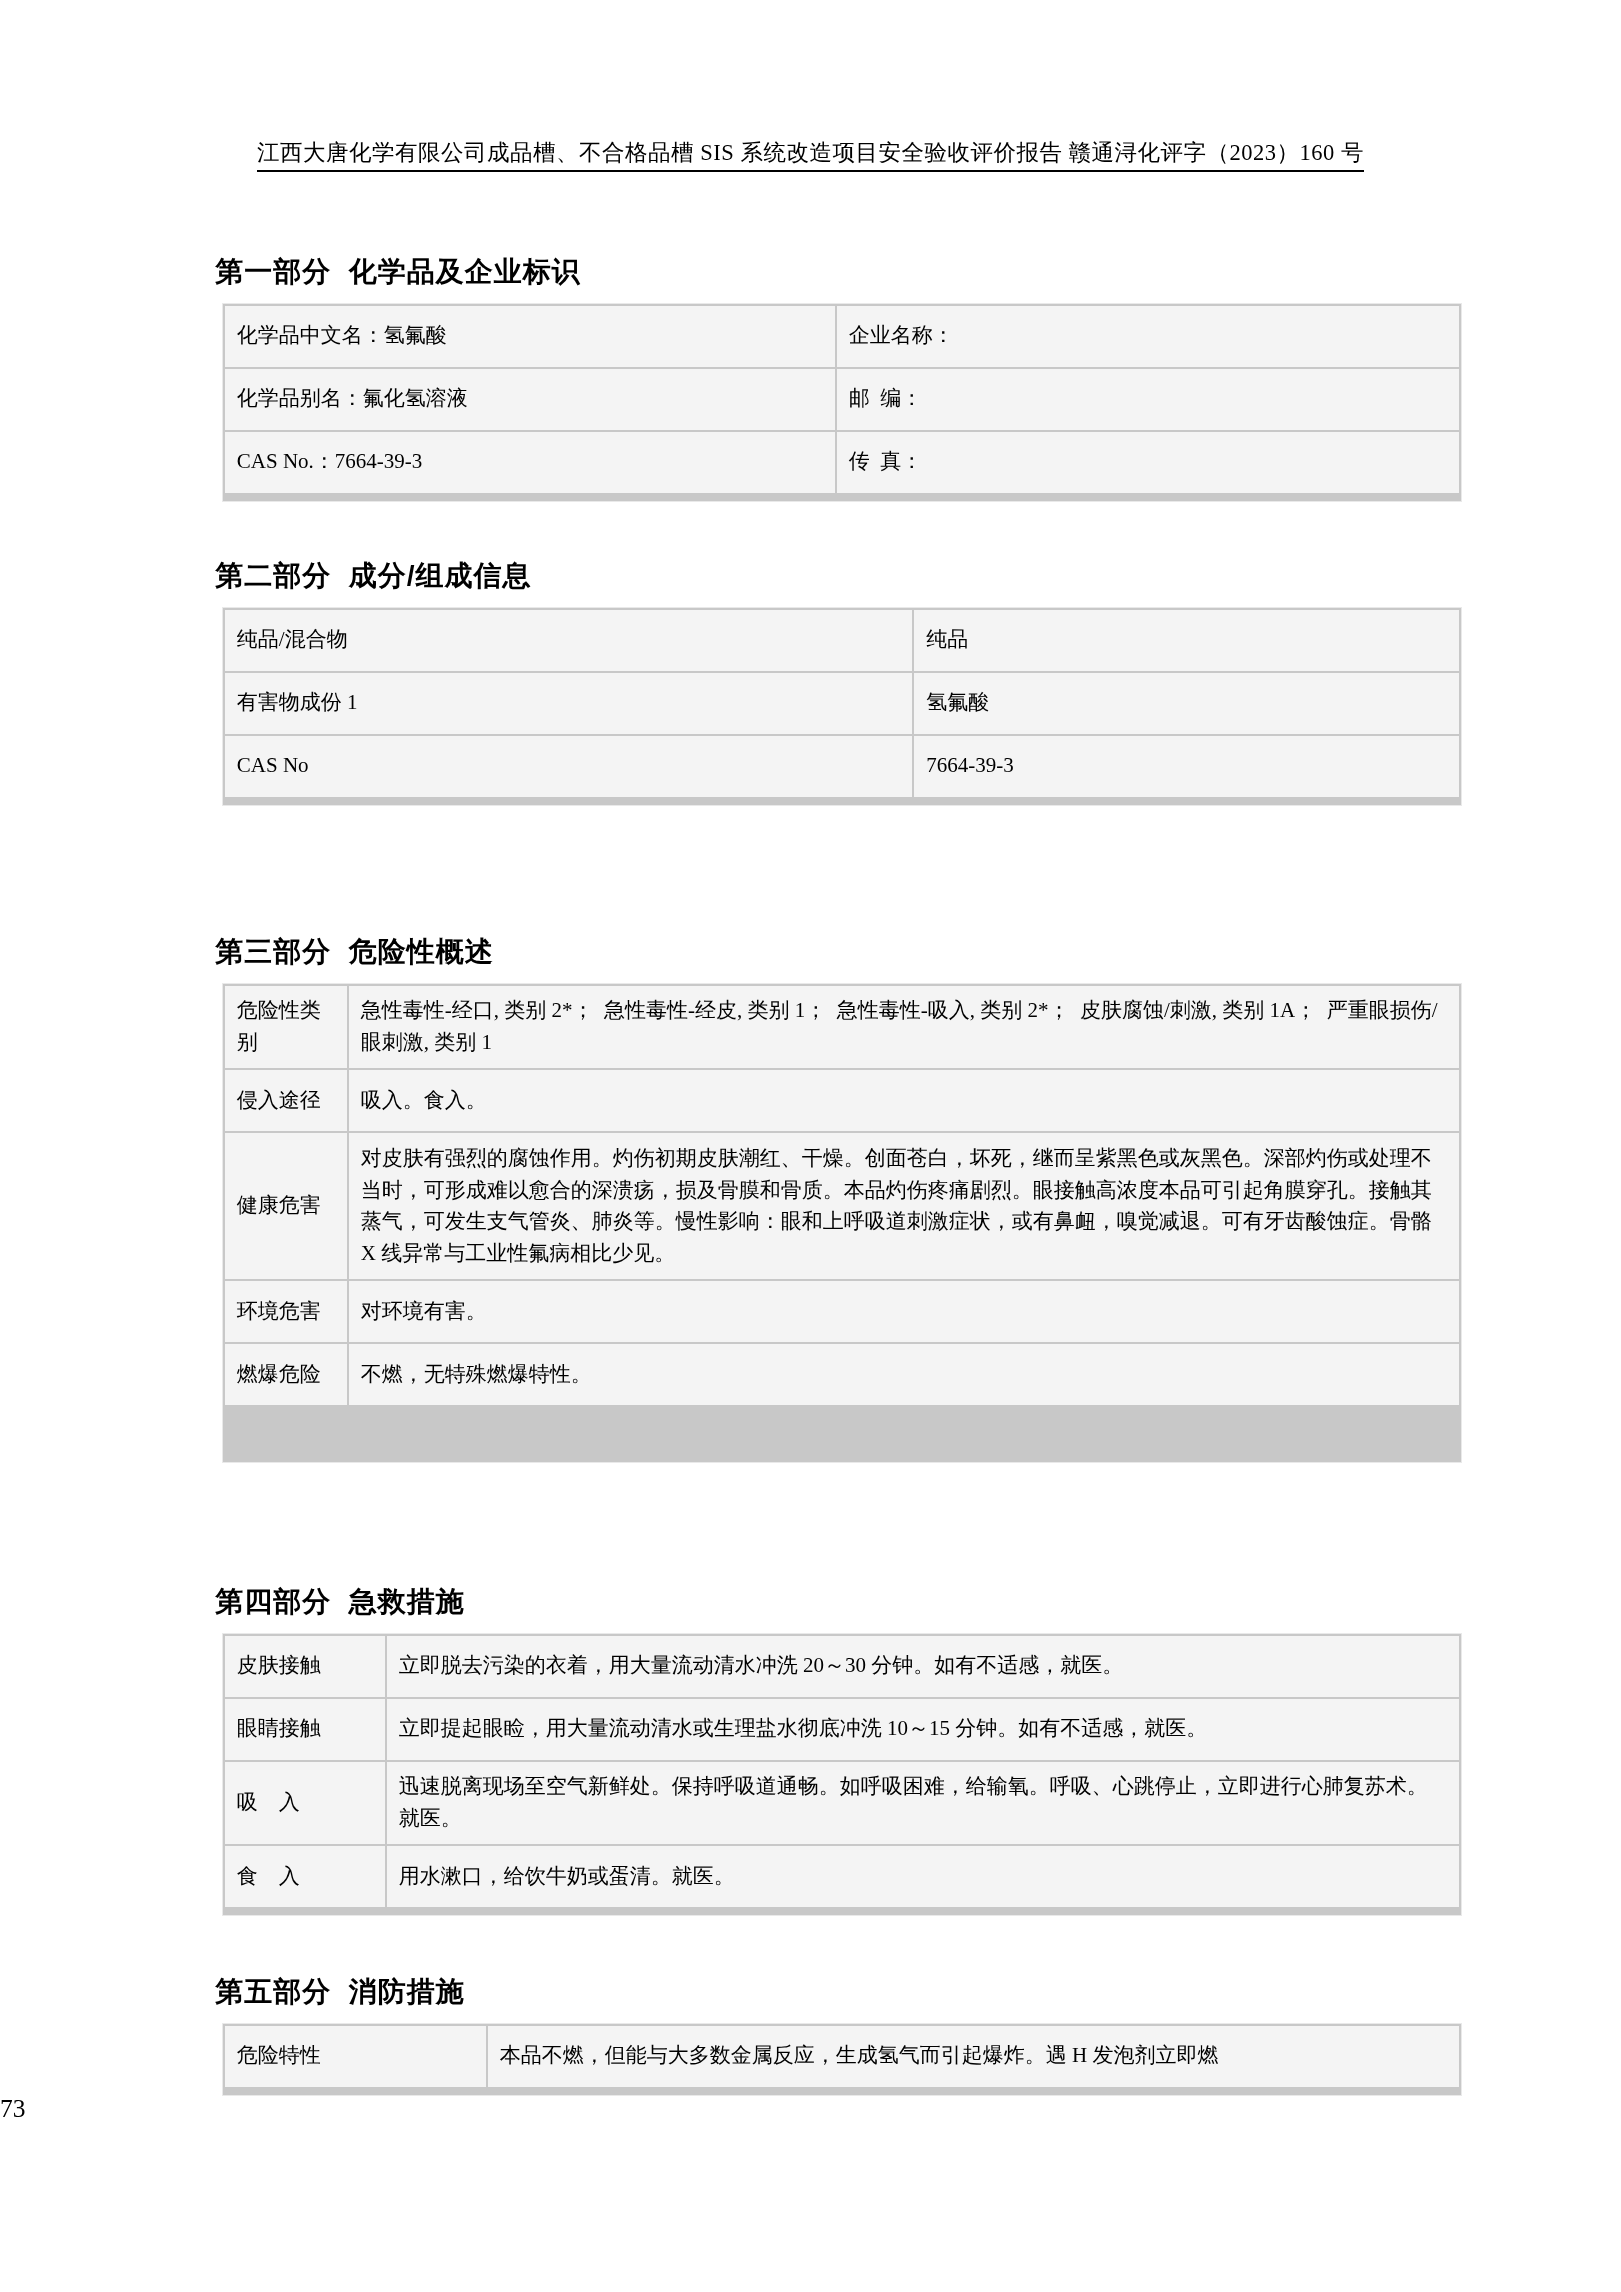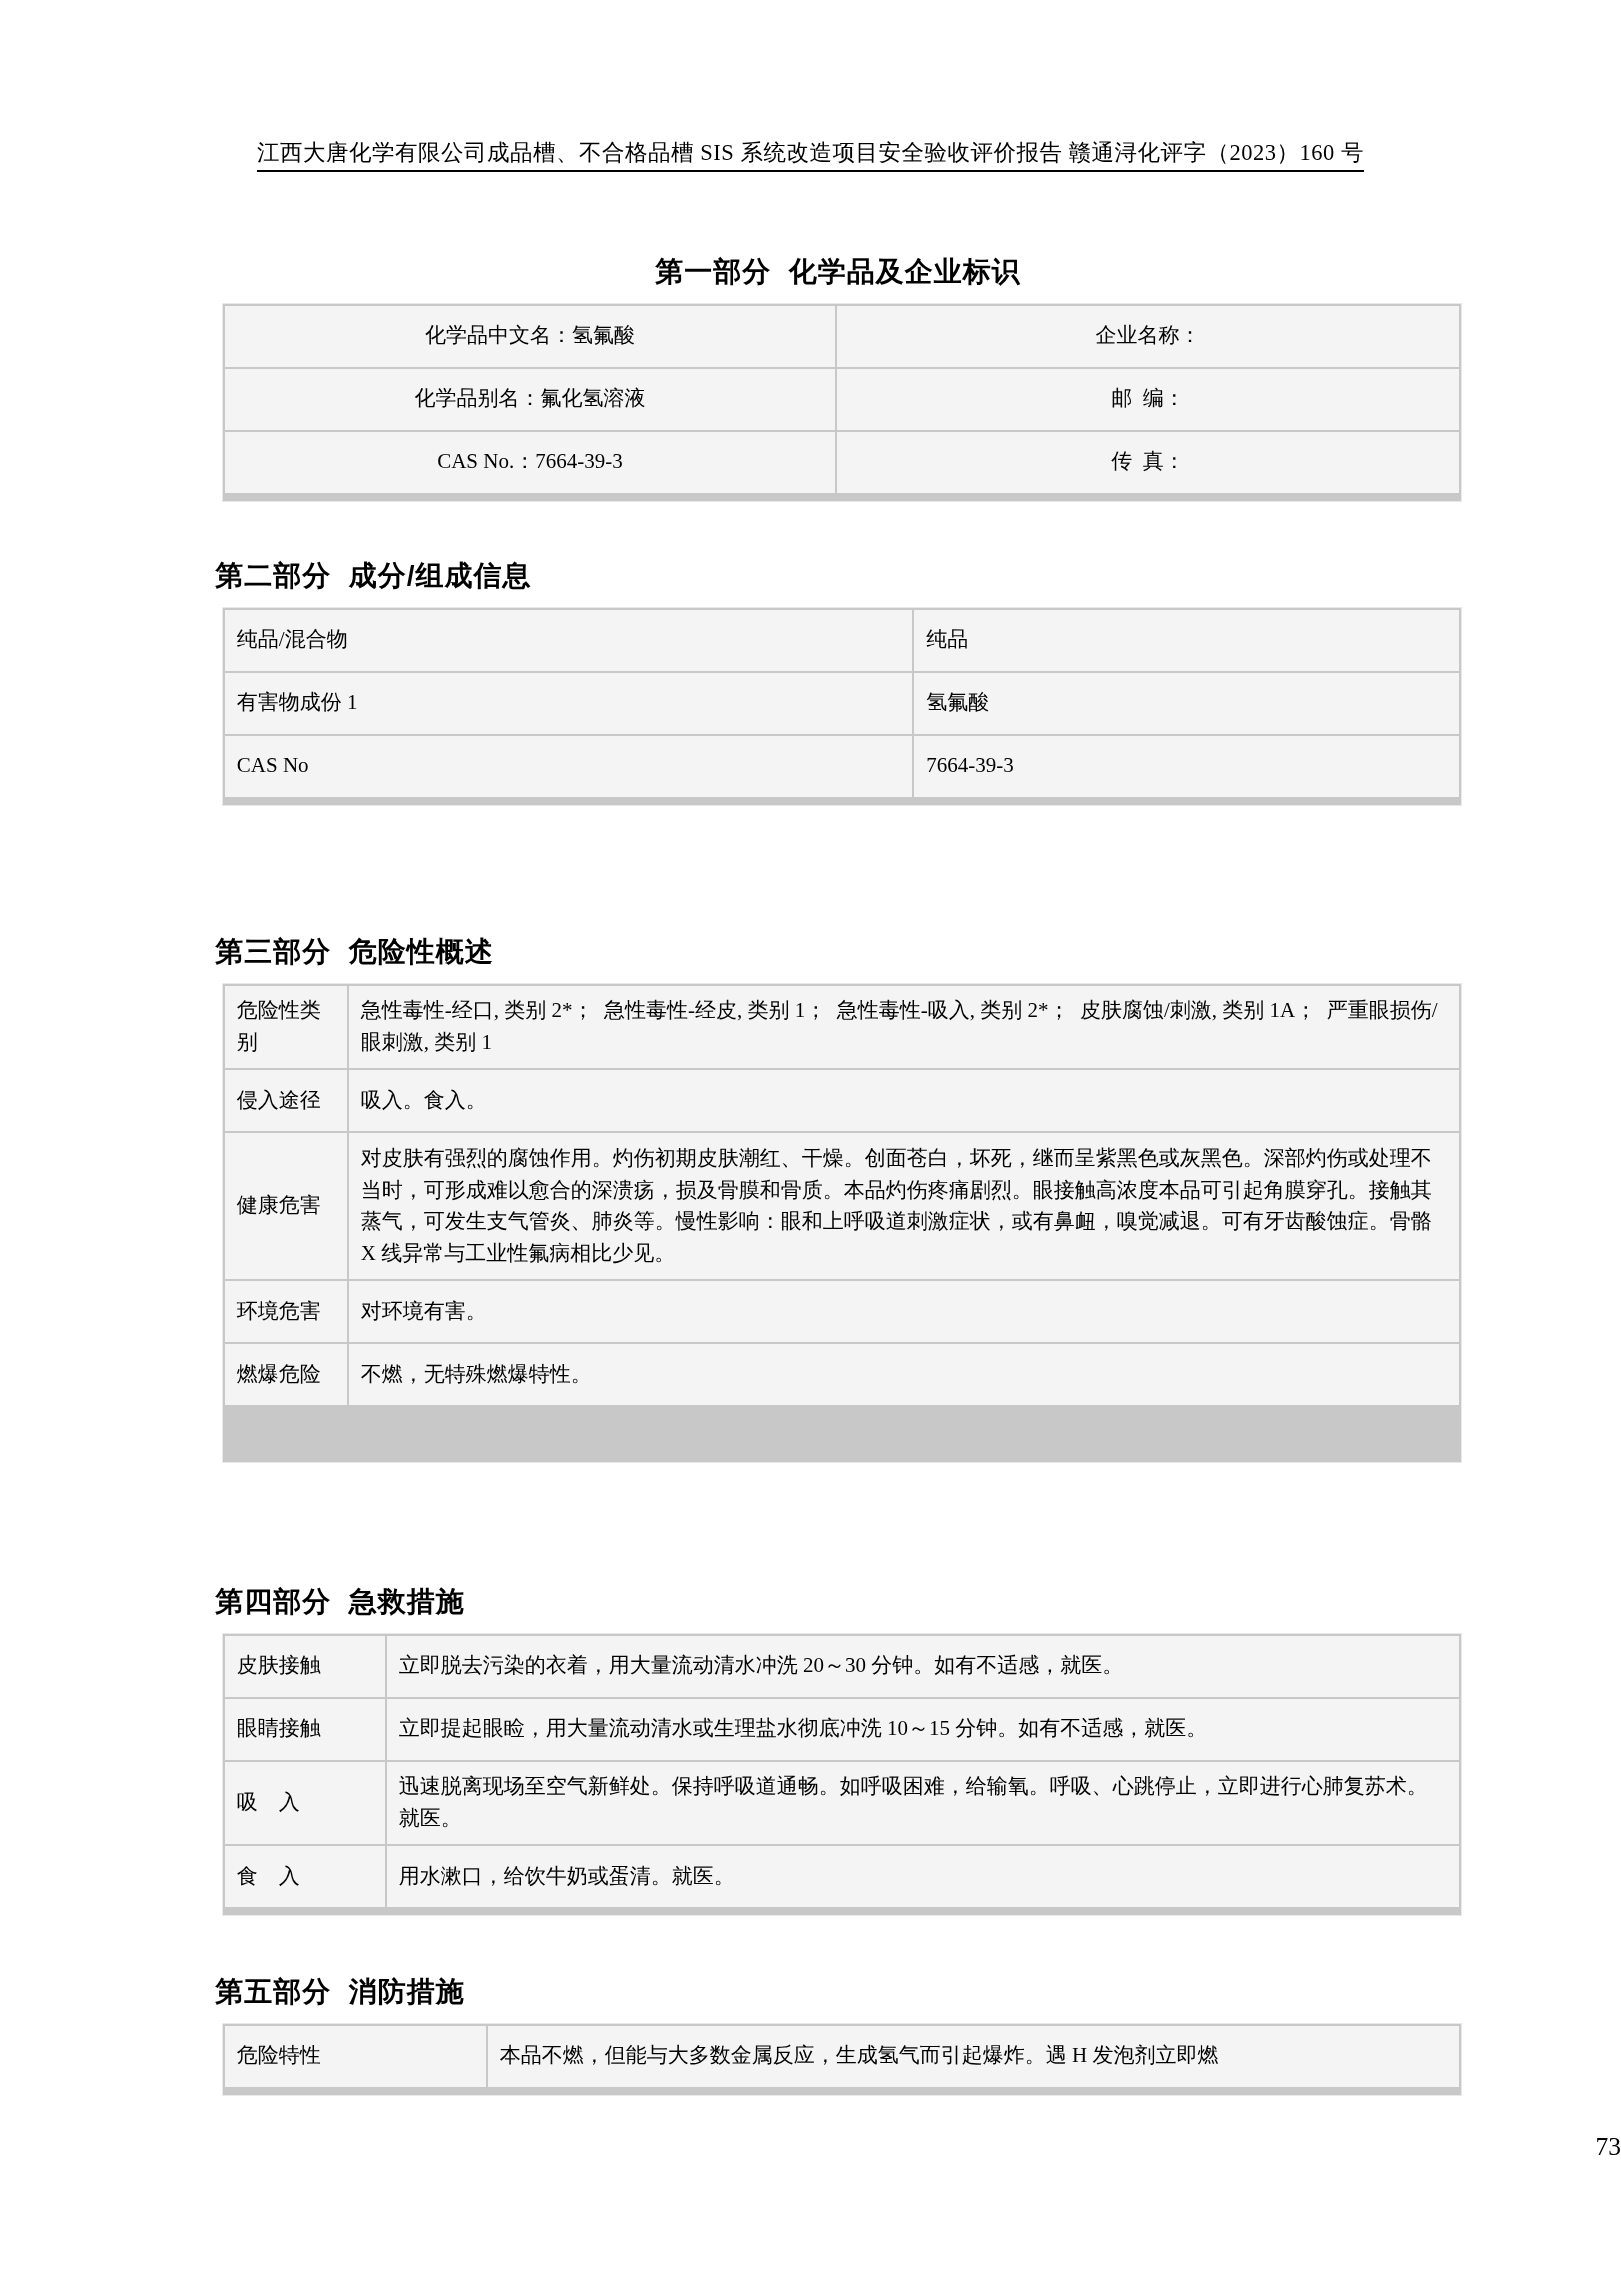--- a/index.html
+++ b/index.html
@@ -40,29 +40,29 @@
     white-space:pre-wrap; word-break:break-all;
     overflow:hidden;
   }
   .t1 col.c1 { width:49.5%; }
   .t2 col.c1 { width:55.8%; }
   .t3 col.c1 { width:122px; }
   .t4 col.c1 { width:160px; }
   .t5 col.c1 { width:261px; }
   .band { height:49px; }  
 
-  #sec1 { top:253px;text-align:center; }
+  #sec1 { top:253px; }
   #sec2 { top:557px; }
   #sec3 { top:933px; }
   #sec4 { top:1583px; }
   #sec5 { top:1973px; }
 
   .page-number {
     position:absolute; top:2094px; left:0; width:100%;
-    text-align:right; font-size:25.5px;margin-top:38px;
+    text-align:left; font-size:25.5px;
   }
 </style>
 </head>
 <body>
 
 <div class="page">
 
   <header class="doc-header">
     <span class="underlined">江西大唐化学有限公司成品槽、不合格品槽 SIS 系统改造项目安全验收评价报告 赣通浔化评字（2023）160 号</span>
   </header>

